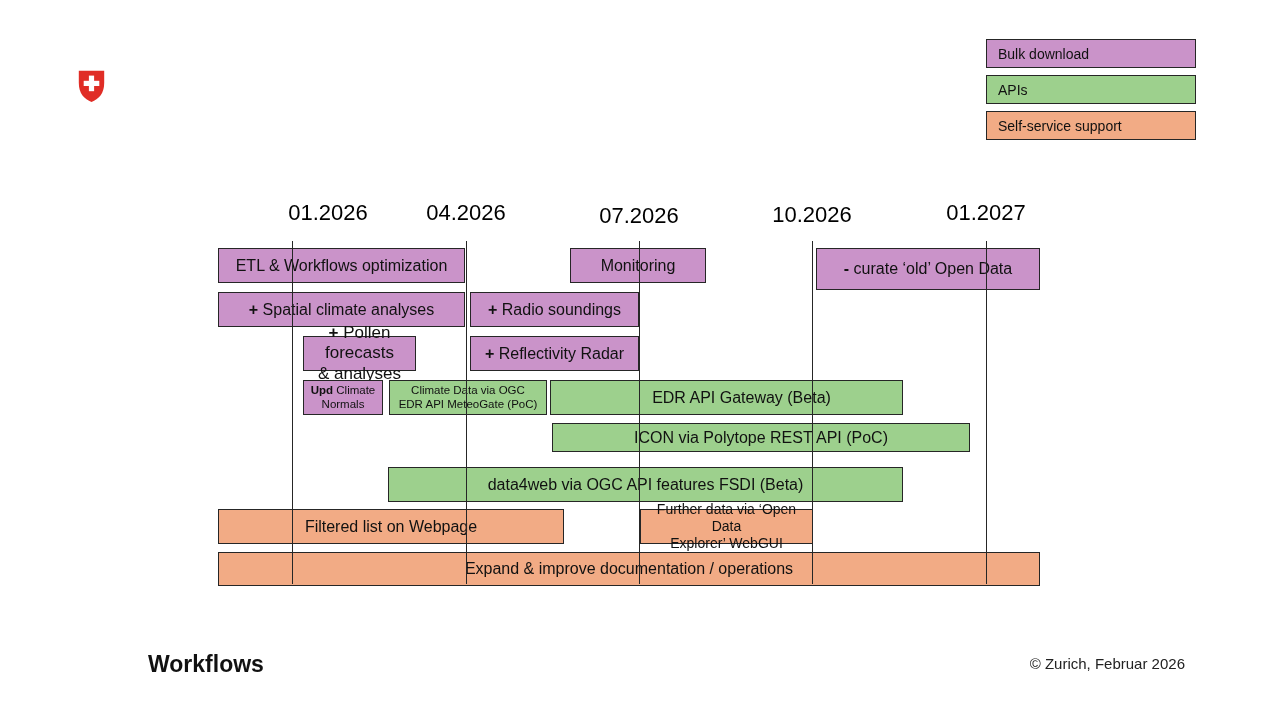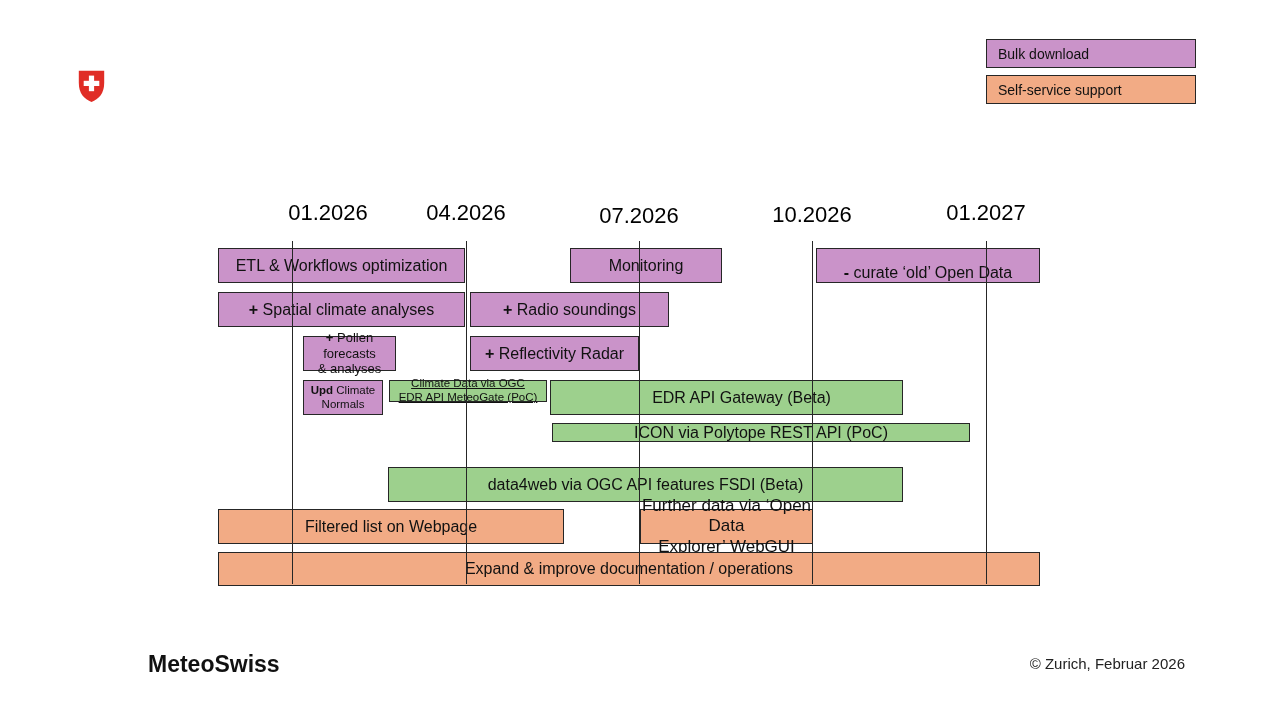--- a/index.html
+++ b/index.html
@@ -78,81 +78,82 @@
   <div class="logo">
     <svg width="27" height="33" viewBox="0 0 27 33">
       <path d="M0.8 0.8 H26.2 V13 C26.2 23.8 20.6 28.9 13.5 32 C6.4 28.9 0.8 23.8 0.8 13 Z" fill="#e02d26"></path>
       <rect x="10.9" y="5.6" width="5.2" height="15.6" fill="#ffffff"></rect>
       <rect x="5.7" y="10.8" width="15.6" height="5.2" fill="#ffffff"></rect>
     </svg>
   </div>
 
   <div class="legend" id="legend">
       <div class="legend-item" style="background: rgb(202, 147, 201);">Bulk download</div>
+      <div class="legend-item" style="background: rgb(157, 208, 141);">APIs</div>
       <div class="legend-item" style="background: rgb(242, 171, 133); text-align: right;">Self-service support</div>
     </div>
 
   <div id="canvas">
       <div class="tick" style="left: 292px; top: 200px; margin-left: 36px;">01.2026</div>
       <div class="gridline" style="left: 292px; top: 241px; height: 343px;"></div>
       <div class="tick" style="left: 466px; top: 200px;">04.2026</div>
       <div class="gridline" style="left: 466px; top: 241px; height: 343px;"></div>
       <div class="tick" style="left: 639px; top: 203px;">07.2026</div>
       <div class="gridline" style="left: 639px; top: 241px; height: 343px;"></div>
       <div class="tick" style="left: 812px; top: 202px;">10.2026</div>
       <div class="gridline" style="left: 812px; top: 241px; height: 343px;"></div>
       <div class="tick" style="left: 986px; top: 200px;">01.2027</div>
       <div class="gridline" style="left: 986px; top: 241px; height: 343px;"></div>
       <div class="bar" style="left: 218px; top: 248px; width: 247px; height: 35px; background: rgb(202, 147, 201);">
         <span class="bar-label">ETL &amp; Workflows optimization</span>
       </div>
-      <div class="bar" style="left: 570px; top: 248px; width: 152px; height: 35px; background: rgb(202, 147, 201);">
+      <div class="bar" style="left: 570px; top: 248px; width: 136px; height: 35px; background: rgb(202, 147, 201);">
         <span class="bar-label">Monitoring</span>
       </div>
-      <div class="bar" style="left: 816px; top: 248px; width: 224px; height: 35px; background: rgb(202, 147, 201); align-items: flex-end;">
+      <div class="bar" style="left: 816px; top: 248px; width: 224px; height: 42px; background: rgb(202, 147, 201);">
         <span class="bar-label"><b>-</b> curate ‘old’ Open Data</span>
       </div>
       <div class="bar" style="left: 218px; top: 292px; width: 247px; height: 35px; background: rgb(202, 147, 201);">
         <span class="bar-label"><b>+</b> Spatial climate analyses</span>
       </div>
-      <div class="bar" style="left: 470px; top: 292px; width: 199px; height: 35px; background: rgb(202, 147, 201);">
+      <div class="bar" style="left: 470px; top: 292px; width: 169px; height: 35px; background: rgb(202, 147, 201);">
         <span class="bar-label"><b>+</b> Radio soundings</span>
       </div>
-      <div class="bar" style="left: 303px; top: 336px; width: 93px; height: 35px; background: rgb(202, 147, 201); font-size: 13px;">
+      <div class="bar" style="left: 303px; top: 336px; width: 113px; height: 35px; background: rgb(202, 147, 201); font-size: 17px;">
         <span class="bar-label"><b>+</b> Pollen forecasts
 &amp; analyses</span>
       </div>
       <div class="bar" style="left: 470px; top: 336px; width: 169px; height: 35px; background: rgb(202, 147, 201);">
         <span class="bar-label"><b>+</b> Reflectivity Radar</span>
       </div>
       <div class="bar" style="left: 303px; top: 380px; width: 80px; height: 35px; background: rgb(202, 147, 201); font-size: 11.5px;">
         <span class="bar-label"><b>Upd</b> Climate
 Normals</span>
       </div>
-      <div class="bar" style="left: 389px; top: 380px; width: 158px; height: 22px; background: rgb(157, 208, 141); font-size: 11.5px; text-decoration: underline;">
+      <div class="bar" style="left: 389px; top: 380px; width: 158px; height: 35px; background: rgb(157, 208, 141); font-size: 11.5px;">
         <span class="bar-label">Climate Data via OGC
 EDR API MeteoGate (PoC)</span>
       </div>
       <div class="bar" style="left: 550px; top: 380px; width: 353px; height: 35px; background: rgb(157, 208, 141); padding-left: 30px;">
         <span class="bar-label">EDR API Gateway (Beta)</span>
       </div>
-      <div class="bar" style="left: 552px; top: 423px; width: 418px; height: 19px; background: rgb(157, 208, 141);">
+      <div class="bar" style="left: 552px; top: 423px; width: 418px; height: 29px; background: rgb(157, 208, 141);">
         <span class="bar-label">ICON via Polytope REST API (PoC)</span>
       </div>
       <div class="bar" style="left: 388px; top: 467px; width: 515px; height: 35px; background: rgb(157, 208, 141);">
         <span class="bar-label">data4web via OGC API features FSDI (Beta)</span>
       </div>
       <div class="bar" style="left: 218px; top: 509px; width: 346px; height: 35px; background: rgb(242, 171, 133);">
         <span class="bar-label">Filtered list on Webpage</span>
       </div>
-      <div class="bar" style="left: 640px; top: 509px; width: 173px; height: 35px; background: rgb(242, 171, 133); font-size: 17px;">
+      <div class="bar" style="left: 640px; top: 509px; width: 173px; height: 35px; background: rgb(242, 171, 133); font-size: 14px;">
         <span class="bar-label">Further data via ‘Open Data
 Explorer’ WebGUI</span>
       </div>
       <div class="bar" style="left: 218px; top: 552px; width: 822px; height: 34px; background: rgb(242, 171, 133);">
         <span class="bar-label">Expand &amp; improve documentation / operations</span>
       </div>
     </div>
 
-  <div class="brand">MeteoSwiss</div>
+  <div class="brand">Workflows</div>
   <div class="copyright">© Zurich, Februar 2026</div>
 
 </div>
 
 </body></html>

